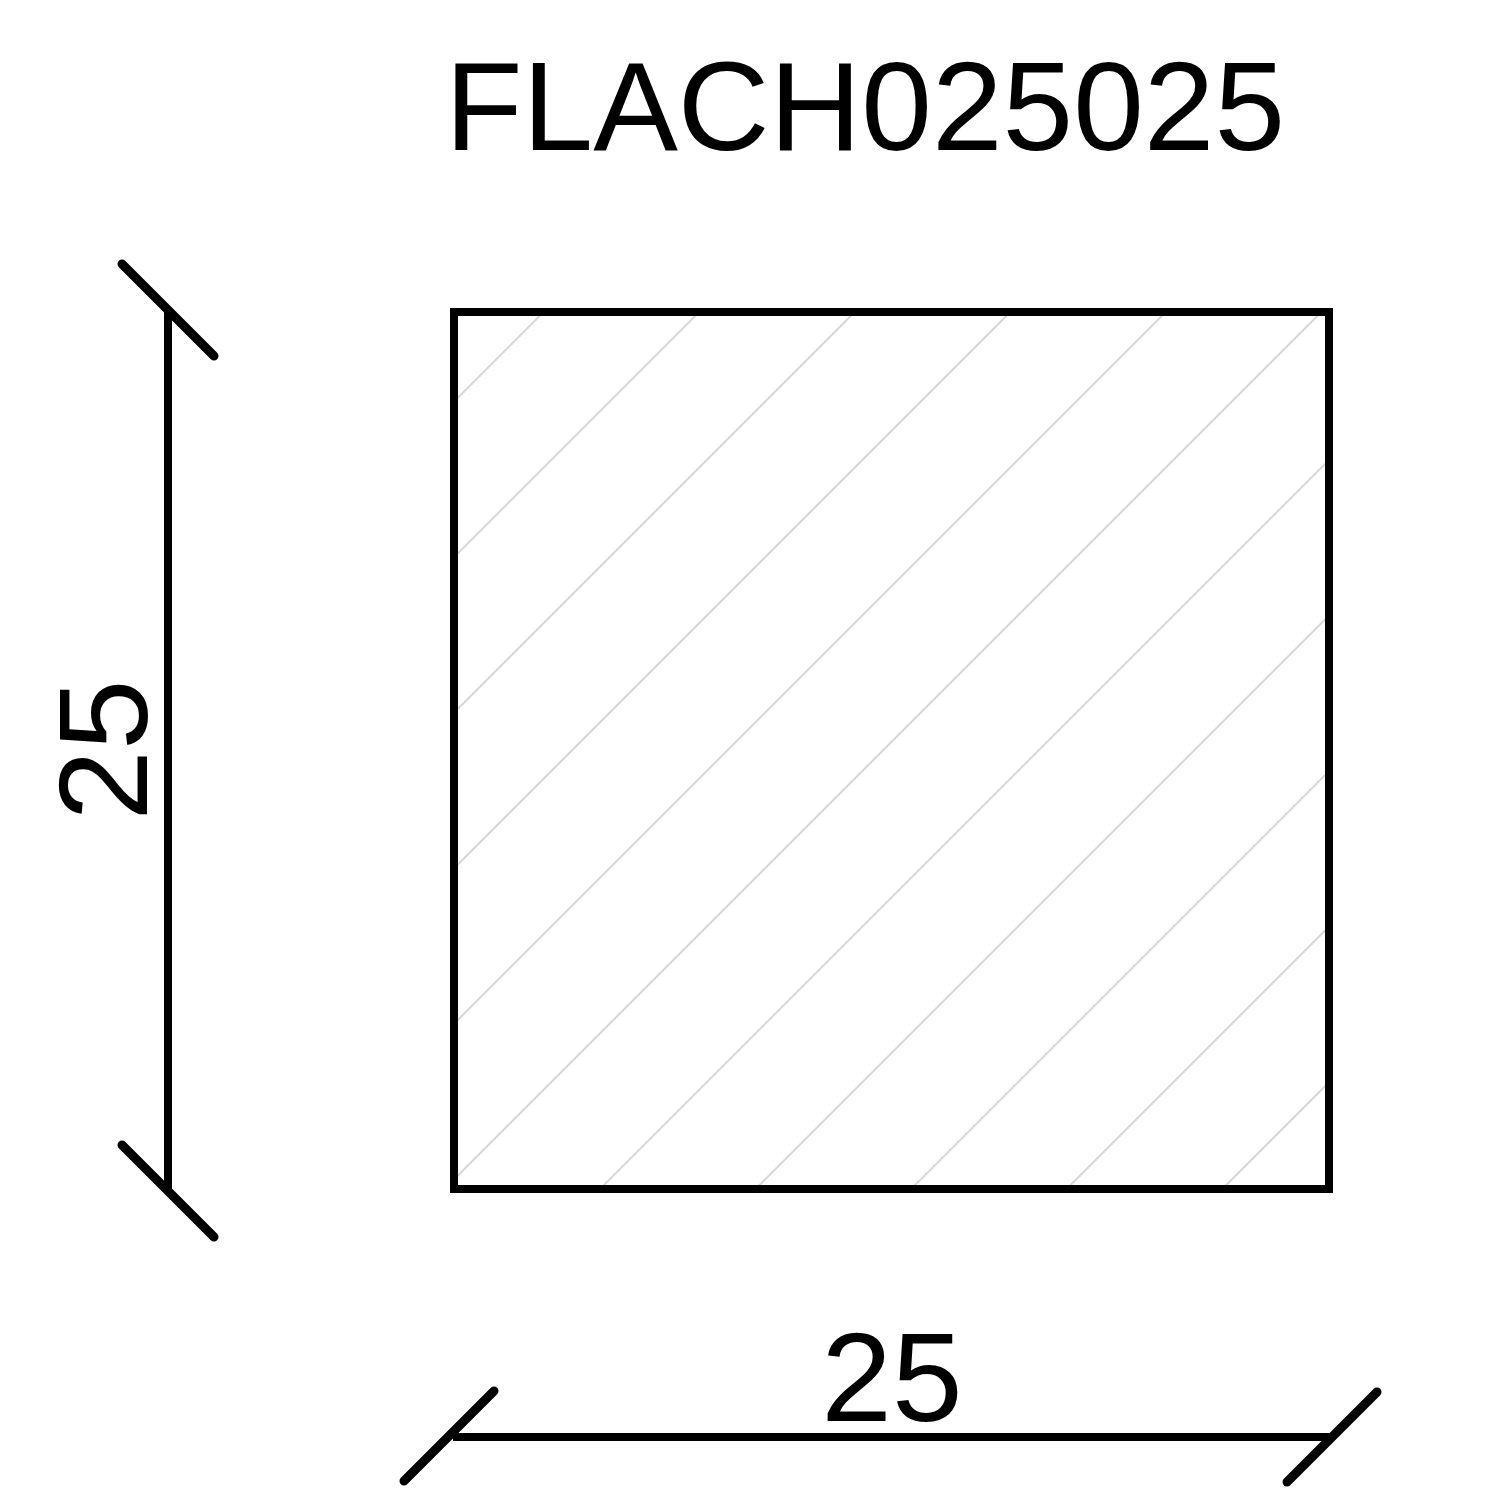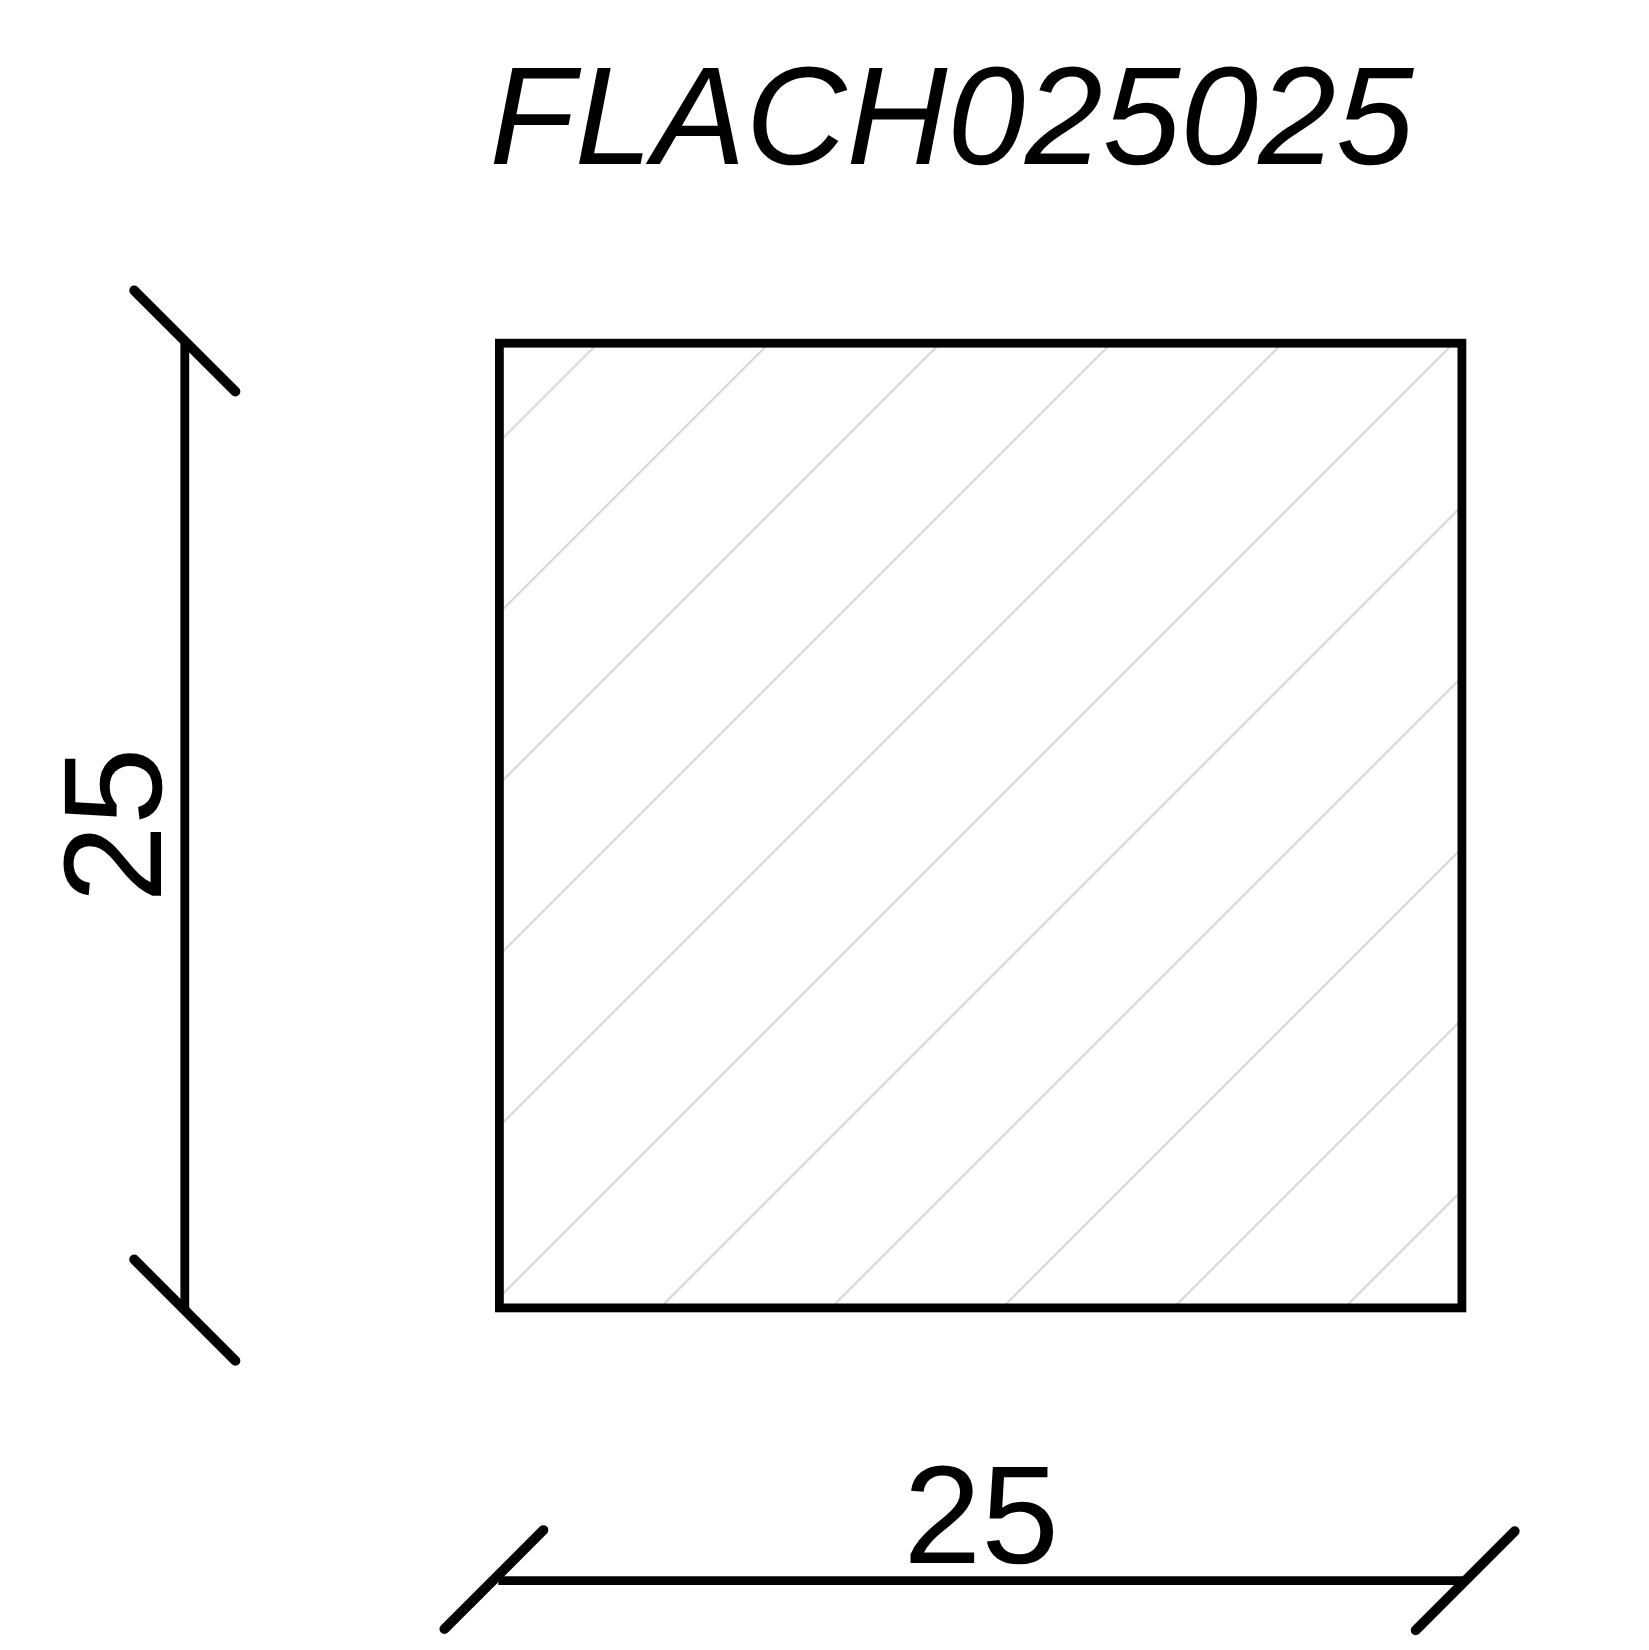--- a/index.html
+++ b/index.html
@@ -27,21 +27,20 @@
     color: #000000;
     font-size: 127px;
     line-height: 1;
     white-space: nowrap;
     letter-spacing: 0;
   }
   .title {
     left: 865px;
     top: 106px;
     transform: translate(-50%, -50%);
-    font-style: italic;
   }
   .dim-label-bottom {
     left: 892px;
     top: 1377px;
     transform: translate(-50%, -50%);
   }
   .dim-label-left {
     left: 103px;
     top: 750px;
     transform: translate(-50%, -50%) rotate(-90deg);

